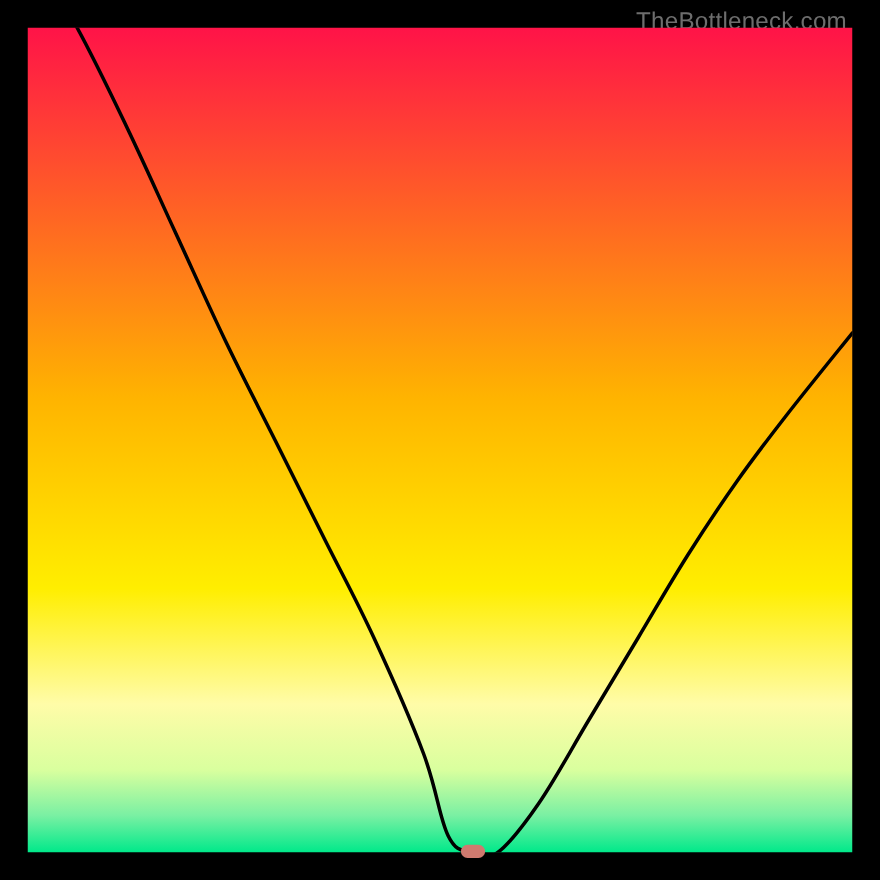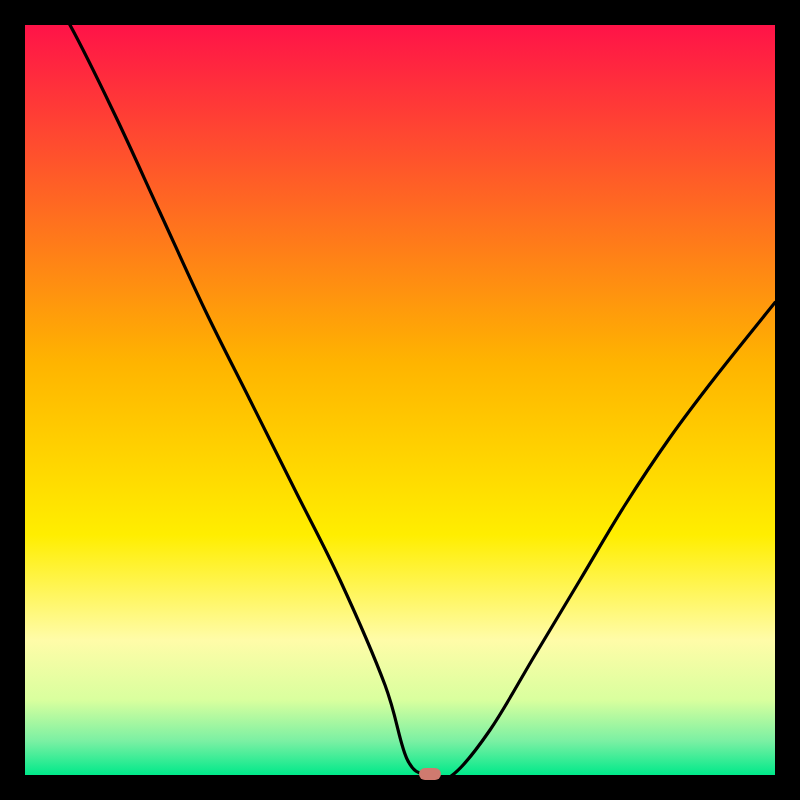--- a/index.html
+++ b/index.html
@@ -50,20 +50,21 @@
     width: 22px;
     height: 12px;
     border-radius: 6px;
     transform: translate(-50%, -50%);
   }
 </style>
 </head>
 <body>
 
 <div class="frame">
+  <div class="watermark">TheBottleneck.com</div>
 
   <div class="plot-area">
     <svg class="plot-bg" viewBox="0 0 750 750" preserveAspectRatio="none">
       <defs>
         <linearGradient id="bg-grad" x1="0" y1="0" x2="0" y2="1">
             <stop offset="0%" stop-color="#ff1348"></stop>
             <stop offset="45%" stop-color="#ffb400"></stop>
             <stop offset="68%" stop-color="#ffee00"></stop>
             <stop offset="82%" stop-color="#fffca8"></stop>
             <stop offset="90%" stop-color="#d9ff9e"></stop>

